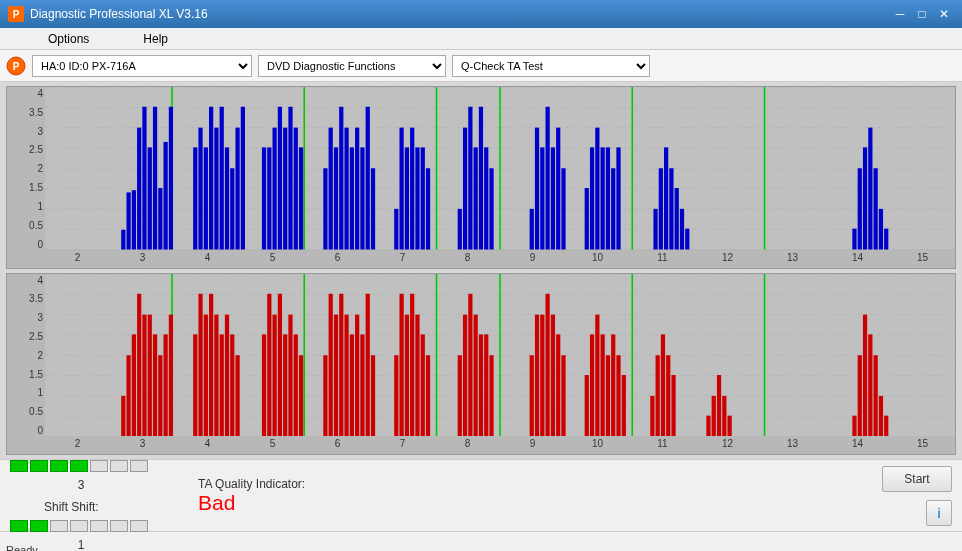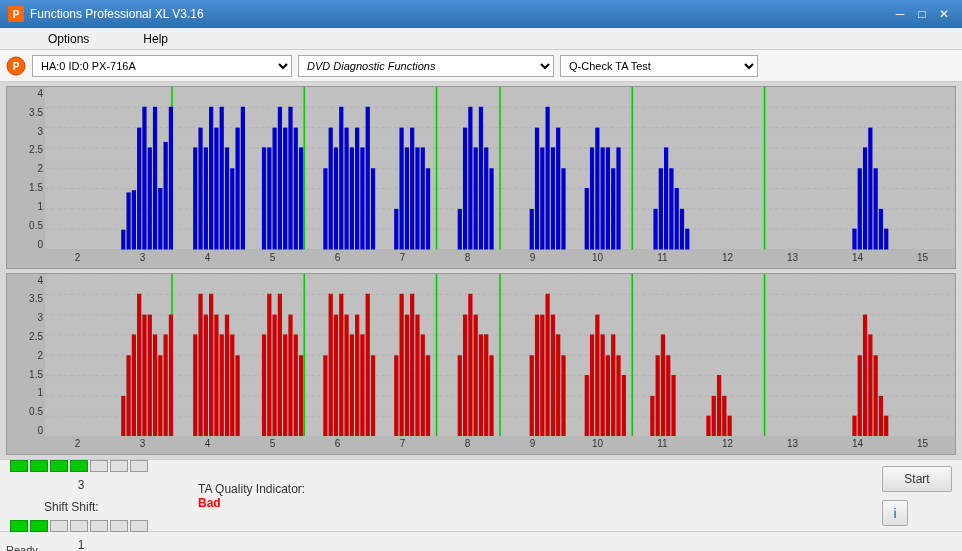--- a/index.html
+++ b/index.html
@@ -85,22 +85,22 @@
       width: 20px;
       height: 20px;
     }
     select {
       height: 22px;
       font-size: 11px;
       border: 1px solid #aaa;
       background: white;
       padding: 0 4px;
     }
-    .device-select { width: 260px; }
-    .function-select { width: 256px; font-style: italic; }
+    .device-select { width: 220px; }
+    .function-select { width: 188px; }
     .test-select { width: 198px; }
     .bottom-panel {
       background: #f0f0f0;
       border-top: 1px solid #ccc;
       padding: 6px 10px;
       display: flex;
       align-items: center;
       gap: 20px;
       height: 72px;
     }
@@ -141,30 +141,30 @@
       display: flex;
       flex-direction: column;
       align-items: flex-start;
       margin-left: 30px;
     }
     .ta-label {
       font-size: 12px;
       color: #333;
     }
     .ta-value {
-      font-size: 12px;
-      font-weight: bold;
+      font-size: 21px;
+      font-weight: normal;
       color: red;
     }
     .start-btn-area {
       margin-left: auto;
       display: flex;
       flex-direction: column;
       gap: 8px;
-      align-items: flex-start;
+      align-items: flex-end;
     }
     .start-button {
       width: 70px;
       height: 26px;
       background: linear-gradient(to bottom, #f8f8f8, #e0e0e0);
       border: 1px solid #aaa;
       border-radius: 2px;
       cursor: pointer;
       font-size: 12px;
       color: #333;
@@ -253,21 +253,21 @@
       text-align: center;
       flex: 1;
     }
   </style>
 </head>
 <body>
 
 <div class="title-bar">
   <div class="title-bar-left">
     <div class="title-bar-icon">P</div>
-    <span class="title-text">Functions Professional XL V3.16</span>
+    <span class="title-text">Diagnostic Professional XL V3.16</span>
   </div>
   <div class="title-controls">
     <button class="title-btn">─</button>
     <button class="title-btn">□</button>
     <button class="title-btn close">✕</button>
   </div>
 </div>
 
 <div class="menu-bar">
   <span class="menu-item">Options</span>

